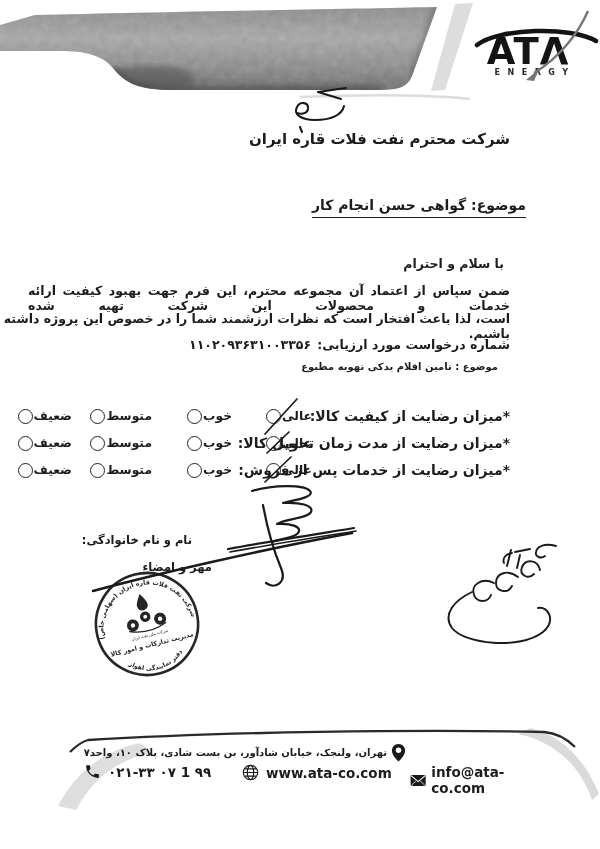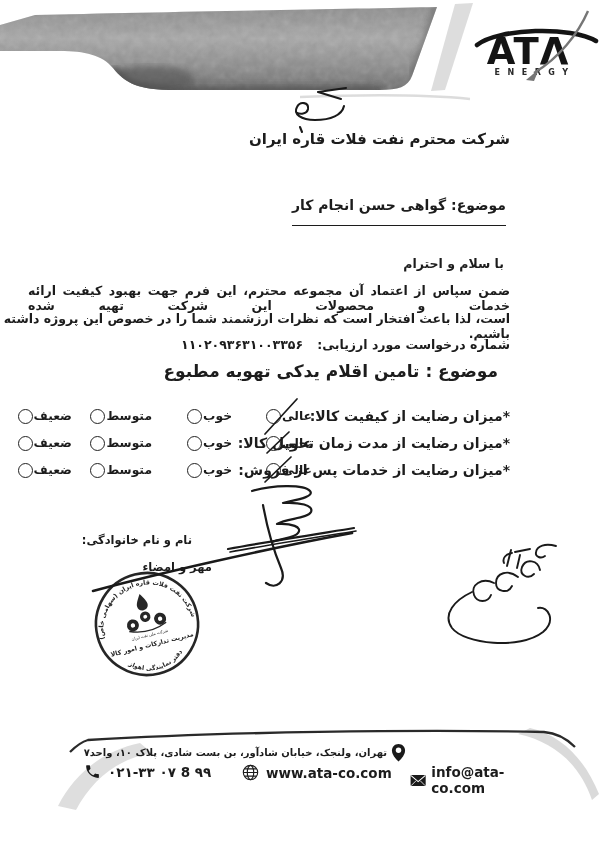--- a/index.html
+++ b/index.html
@@ -4,28 +4,28 @@
 <style>
   html,body{margin:0;padding:0;background:#ffffff;}
   body{width:600px;height:849px;overflow:hidden;font-family:"DejaVu Sans",sans-serif;color:#1c1c1c;}
   .page{position:relative;width:540px;height:849px;background:#ffffff;}
   .abs{position:absolute;}
   .rtl{direction:rtl;unicode-bidi:embed;}
   .ltr{direction:ltr;unicode-bidi:embed;}
 
   
   .recipient{top:130px;right:30px;font-size:15px;font-weight:bold;letter-spacing:.3px;text-align:center;}
-  .subject1{top:197px;right:34px;font-size:14px;font-weight:bold;border-bottom:1.4px solid #1c1c1c;padding-bottom:12px;}
+  .subject1{top:197px;right:14px;font-size:14px;font-weight:bold;border-bottom:1.4px solid #1c1c1c;padding-bottom:4px;}
   .salutation{top:256px;right:36px;font-size:12.5px;font-weight:600;}
   .bodyline1{top:283px;right:30px;left:28px;font-size:12.5px;font-weight:600;text-align:justify;text-align-last:justify;}
   .bodyline2{top:311px;right:30px;font-size:12.5px;font-weight:600;}
   .requestline{top:337px;right:30px;font-size:12.5px;}
   .requestline .lbl{font-weight:bold;}
-  .requestline .num{margin-right:14px;font-weight:600;letter-spacing:.5px;}
-  .subject2{top:361px;right:42px;font-size:17px;font-weight:600;margin-left:32px;}
+  .requestline .num{margin-right:6px;font-weight:600;letter-spacing:.5px;}
+  .subject2{top:361px;right:42px;font-size:10px;font-weight:600;margin-left:32px;}
 
   
   .rating-row{position:absolute;right:30px;width:540px;height:24px;direction:rtl;display:flex;align-items:center;}
   .rating-row .r-label{width:190px;font-size:14px;font-weight:bold;text-align:center;white-space:nowrap;}
   .r-opts{display:flex;direction:rtl;margin-right:8px;}
   .opt{width:80px;display:flex;direction:rtl;align-items:center;position:relative;}
   .opt-word{font-size:12.3px;font-weight:bold;}
   .opt-circle{width:13px;height:13px;border:1.4px solid #222;border-radius:50%;margin-right:1px;position:relative;background:transparent;}
   .mark{position:absolute;left:-12px;top:-14px;pointer-events:none;}
 
@@ -256,21 +256,21 @@
       <path d="M8,1 C4,1 1,4 1,8 C1,13.5 8,19.5 8,19.5 C8,19.5 15,13.5 15,8 C15,4 12,1 8,1 Z" fill="#1a1a1a"></path>
       <circle cx="8" cy="7.6" r="2.9" fill="#fff"></circle>
     </svg>
     <span>تهران، ولنجک، خیابان شادآور، بن بست شادی، پلاک ۱۰، واحد۷</span>
   </div>
 
   <div class="abs f-phone">
     <svg width="17" height="17" viewBox="0 0 24 24">
       <path fill="#1a1a1a" d="M6.6,10.8 C8,13.6 10.4,15.9 13.2,17.4 L15.4,15.2 C15.7,14.9 16.1,14.8 16.4,15 C17.5,15.4 18.7,15.6 20,15.6 C20.6,15.6 21,16 21,16.6 L21,20 C21,20.6 20.6,21 20,21 C10.6,21 3,13.4 3,4 C3,3.4 3.4,3 4,3 L7.5,3 C8.1,3 8.5,3.4 8.5,4 C8.5,5.2 8.7,6.4 9.1,7.6 C9.2,7.9 9.1,8.3 8.9,8.6 Z"></path>
     </svg>
-    <span class="ltr digits">۰۲۱-۳۳ ۰۷ 8 ۹۹</span>
+    <span class="ltr digits">۰۲۱-۳۳ ۰۷ 1 ۹۹</span>
   </div>
 
   <div class="abs f-mail">
     <svg width="19" height="15" viewBox="0 0 22 17">
       <rect x="0.8" y="1" width="20.4" height="15" rx="1.5" fill="#1a1a1a"></rect>
       <path d="M1.5,2 L11,10 L20.5,2" stroke="#fff" stroke-width="1.4" fill="none"></path>
       <path d="M1.5,15.5 L8,9 M20.5,15.5 L14,9" stroke="#fff" stroke-width="1.1" fill="none"></path>
     </svg>
     <span>info@ata-co.com</span>
   </div>

